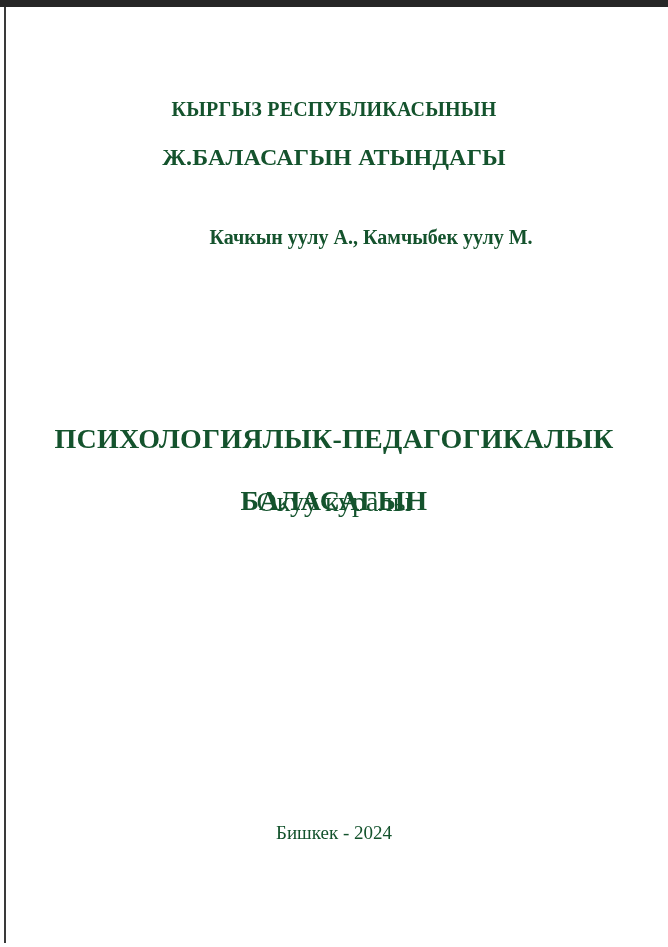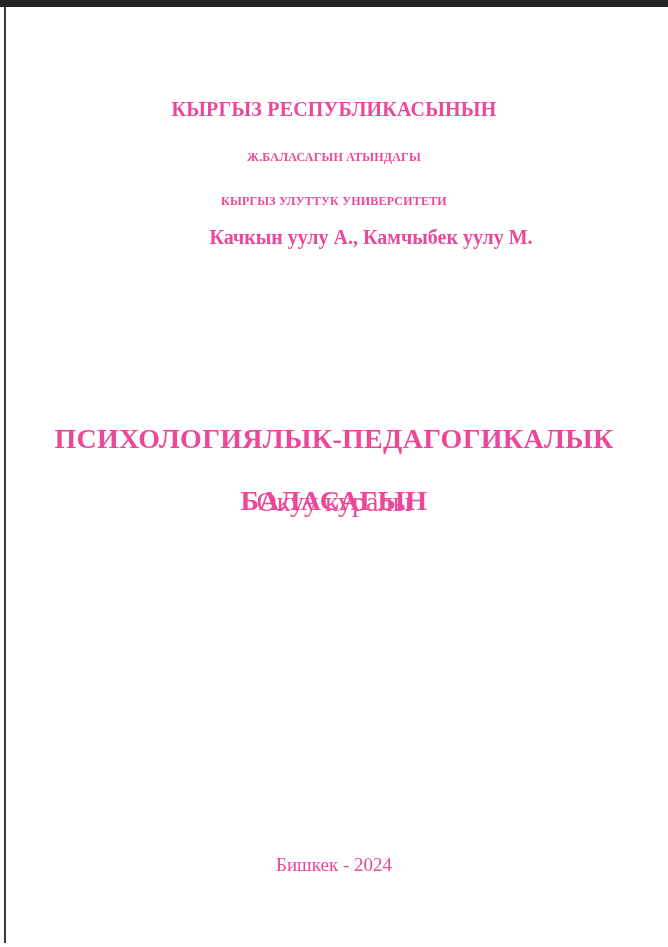--- a/index.html
+++ b/index.html
@@ -7,21 +7,21 @@
     padding: 0;
     background: #ffffff;
   }
   .page {
     position: relative;
     width: 668px;
     height: 947px;
     background: #ffffff;
     overflow: hidden;
     font-family: "Liberation Serif", "DejaVu Serif", serif;
-    color: #ec4899;
+    color: #14532d;
   }
   
   .scan-top-bar {
     position: absolute;
     left: 0; top: 0;
     width: 100%; height: 7px;
     background: #262626;
   }
   .scan-left-line {
     position: absolute;
@@ -38,21 +38,21 @@
   }
   .ministry {
     top: 76px;
     font-size: 20px;
     font-weight: bold;
     line-height: 22px;
     letter-spacing: 0.2px;
   }
   .university {
     top: 124px;
-    font-size: 12px;
+    font-size: 24px;
     font-weight: bold;
     line-height: 22px;
     letter-spacing: 0.2px;
   }
   .authors {
     top: 226px;
     font-size: 20px;
     font-weight: bold;
     margin-left: 37px;
   }
@@ -65,38 +65,36 @@
   }
   .subtitle {
     top: 486px;
     font-size: 28px;
     font-weight: normal;
   }
   .imprint {
     top: 822px;
     font-size: 19px;
     font-weight: normal;
-    margin-top: 32px;
   }
 </style>
 </head>
 <body>
 
 <div class="page">
 
   <div class="scan-top-bar"></div>
   <div class="scan-left-line"></div>
 
   <div class="block ministry">
     <div>КЫРГЫЗ РЕСПУБЛИКАСЫНЫН</div>
   </div>
 
   <div class="block university">
     <div>Ж.БАЛАСАГЫН АТЫНДАГЫ</div>
-    <div>КЫРГЫЗ УЛУТТУК УНИВЕРСИТЕТИ</div>
   </div>
 
   <div class="block authors">Качкын уулу А., Камчыбек уулу М.</div>
 
   <div class="block main-title">
     <div>ПСИХОЛОГИЯЛЫК-ПЕДАГОГИКАЛЫК</div>
     <div>БАЛАСАГЫН</div>
   </div>
 
   <div class="block subtitle">Окуу куралы</div>

